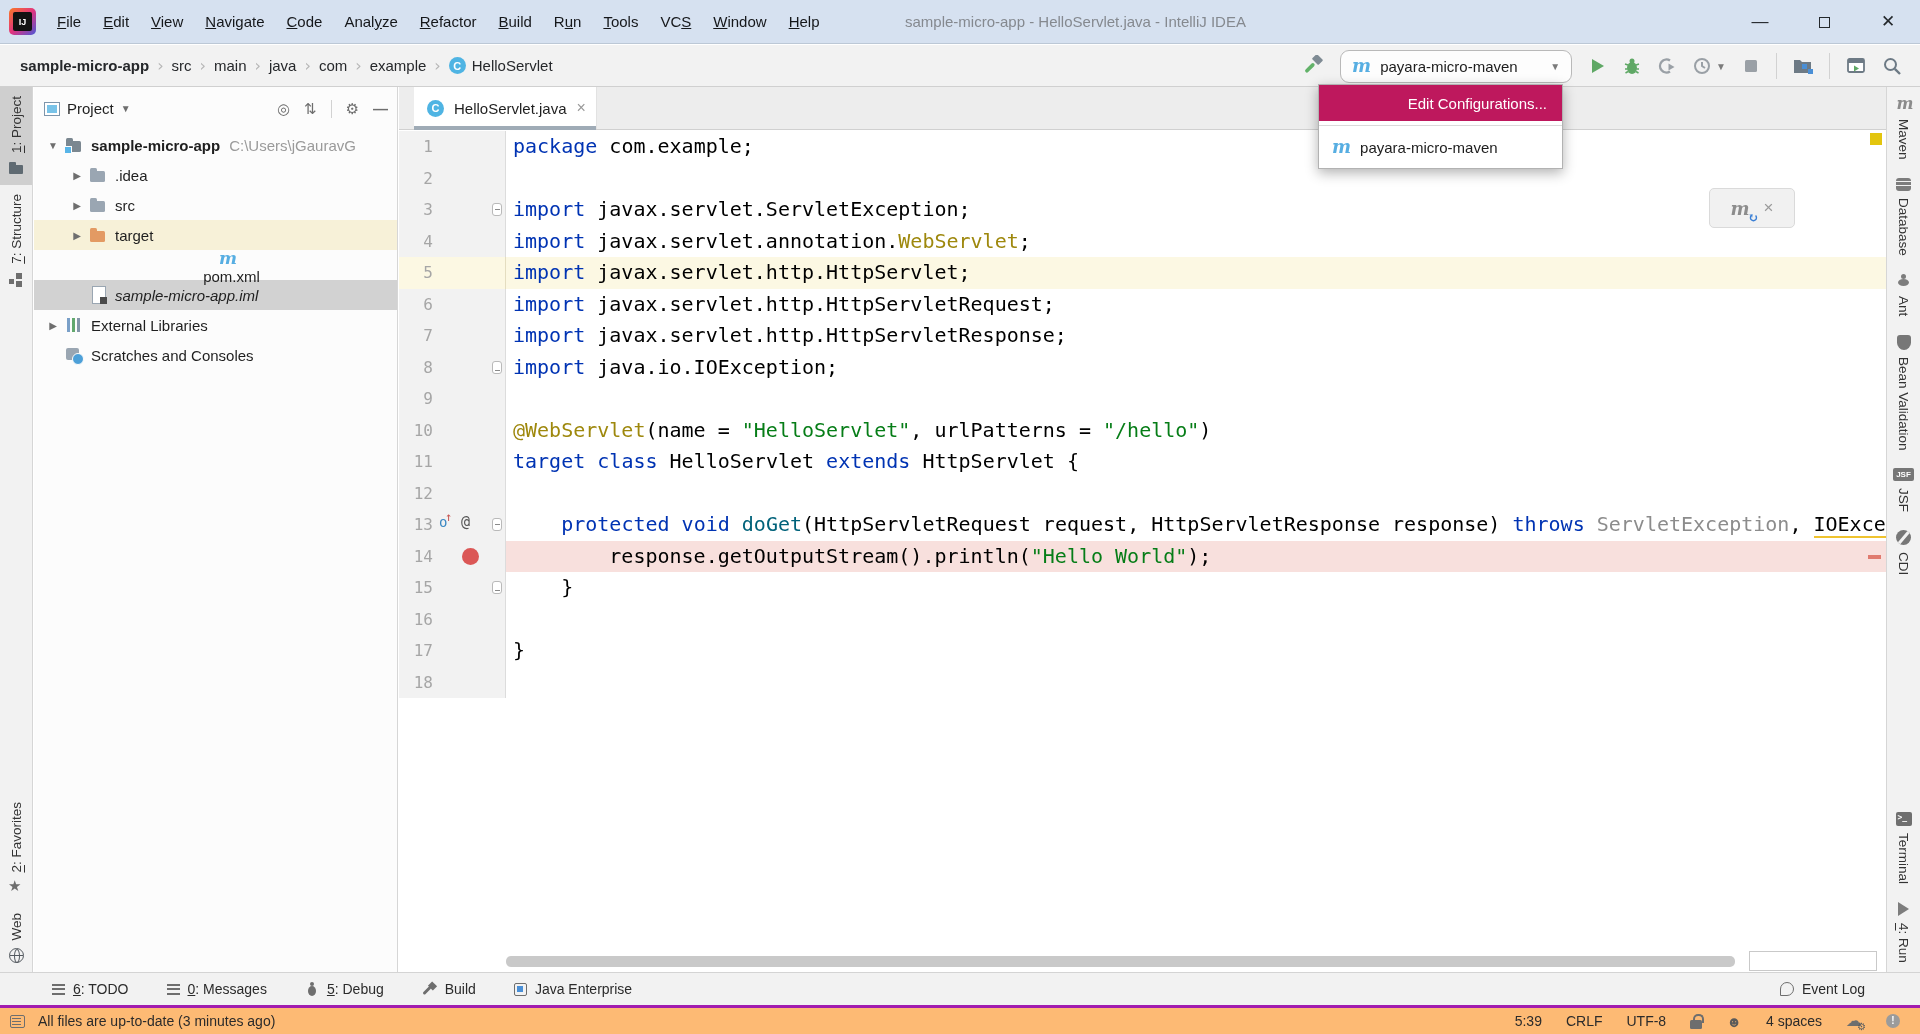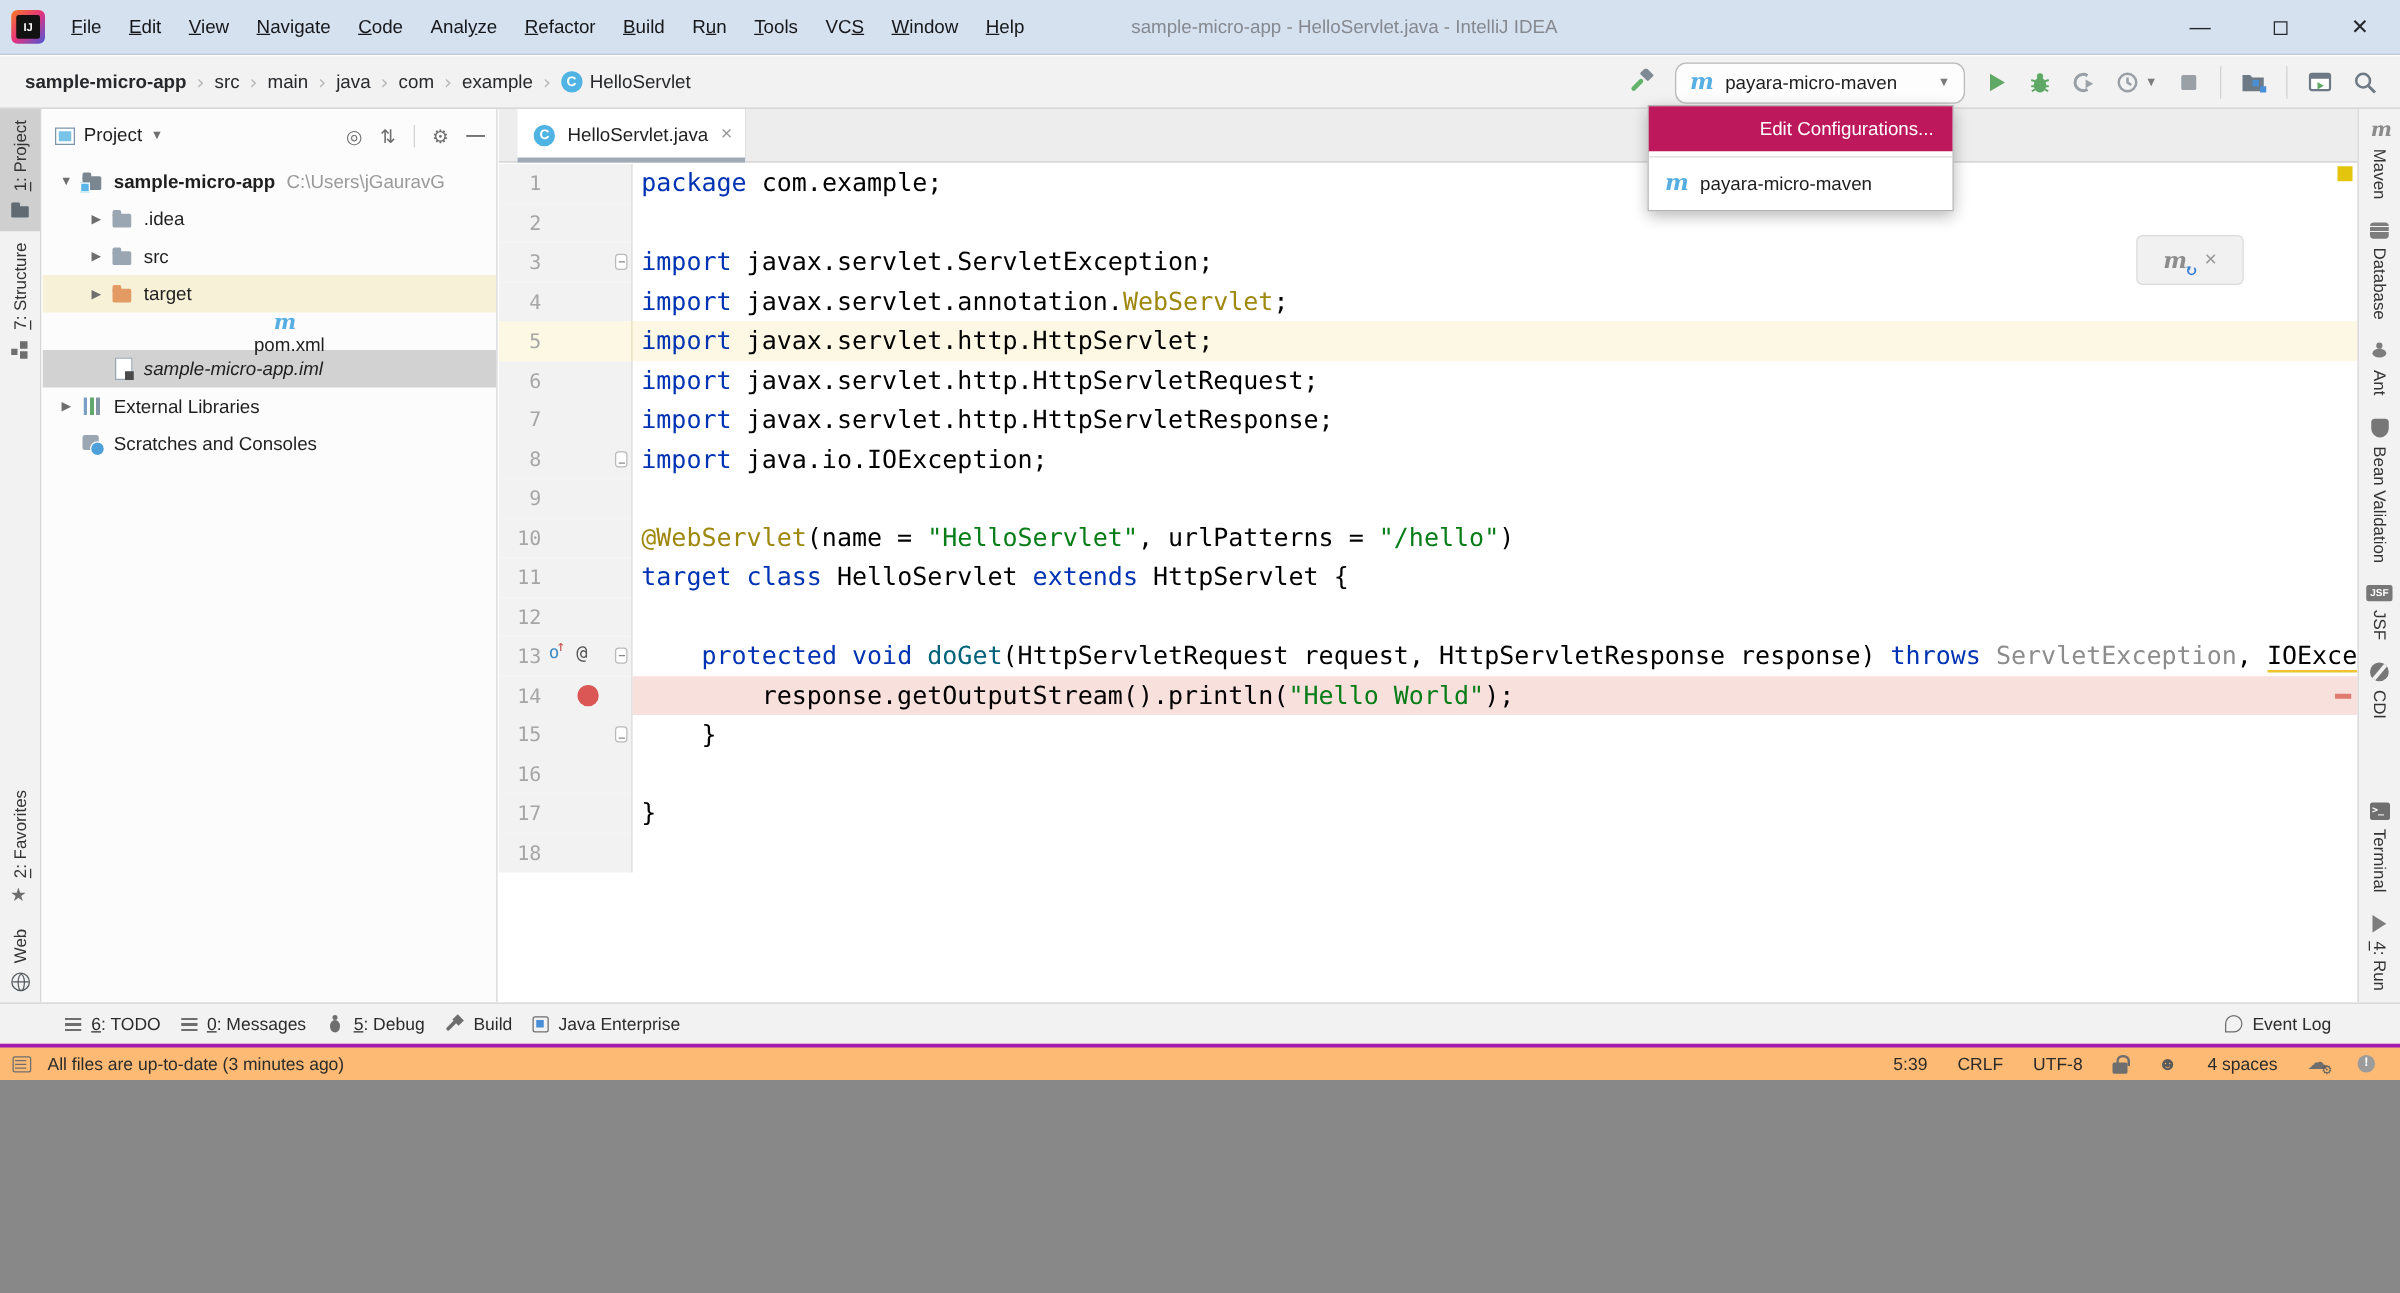--- a/index.html
+++ b/index.html
@@ -1,17 +1,17 @@
 <!DOCTYPE html>
 <html><head>
 <meta charset="utf-8">
 <style>
   * { margin:0; padding:0; box-sizing:border-box; }
   html,body { background:#888; }
-  .app { position:relative; width:1920px; height:864px; background:#fff; overflow:hidden;
+  .app { position:relative; width:1920px; height:1034px; background:#fff; overflow:hidden;
          font-family:"Liberation Sans", sans-serif; color:#1f1f1f; }
 
   
   .titlebar { position:absolute; left:0; top:0; right:0; height:44px; background:#d6e1f0;
               border-bottom:1px solid #bcc8d6; display:flex; align-items:center; z-index:5; }
   .logo { width:27px; height:27px; margin:0 10px 0 9px; border-radius:5px;
           background:linear-gradient(135deg,#fa7a24,#e1337e 50%,#4a59d8); position:relative; flex:none; }
   .logo::after { content:"IJ"; position:absolute; inset:4px; background:#121212; color:#fff;
                  font-size:9px; font-weight:bold; display:flex; align-items:center; justify-content:center; border-radius:2px; }
   .menu-item { padding:0 11px; font-size:15px; line-height:43px; color:#15171a; cursor:default; }
@@ -161,21 +161,21 @@
   .maven-note { position:absolute; top:101px; right:91px; width:86px; height:40px; background:#f1f1f1; border:1px solid #dadada;
                 border-radius:5px; display:flex; align-items:center; justify-content:center; gap:14px; z-index:8; }
   .mnote-m { position:relative; font:bold italic 18px "DejaVu Serif",serif; color:#8d8d8d; }
   .mnote-m .refresh { position:absolute; right:-9px; bottom:-6px; font-size:13px; font-style:normal; font-weight:bold; color:#3a7fd5; }
   .mnote-x { color:#9a9a9a; font-size:17px; font-family:"Liberation Sans",sans-serif; }
   .hthumb { position:absolute; left:107px; top:869px; width:1229px; height:11px; background:#c9c9c9; border-radius:5px; }
   .hcorner { position:absolute; right:9px; top:864px; width:128px; height:20px; background:#fff; border:1px solid #c9c9c9; }
 
   
   .bottombar { position:absolute; left:0; right:0; bottom:29px; height:33px; background:#f2f2f2; border-top:1px solid #d4d4d4;
-               display:flex; align-items:center; padding-left:52px; gap:16px; font-size:14px; color:#2b2b2b; z-index:6; }
+               display:flex; align-items:center; padding-left:52px; gap:38px; font-size:14px; color:#2b2b2b; z-index:6; }
   .bb-item { display:flex; align-items:center; gap:8px; }
   .bb-right { margin-left:auto; margin-right:55px; display:flex; align-items:center; gap:8px; }
   .statusbar { position:absolute; left:0; right:0; bottom:0; height:29px; background:#fdba74; border-top:3px solid #a21caf;
                display:flex; align-items:center; font-size:14px; color:#2b2b2b; z-index:6;text-align:center; }
   .sb-msg { margin-left:13px; }
   .sb-right { margin-left:auto; margin-right:20px; display:flex; align-items:center; gap:24px; }
   .statusbar > .sb-panels { margin-left:10px; }
 </style>
 </head>
 <body>

